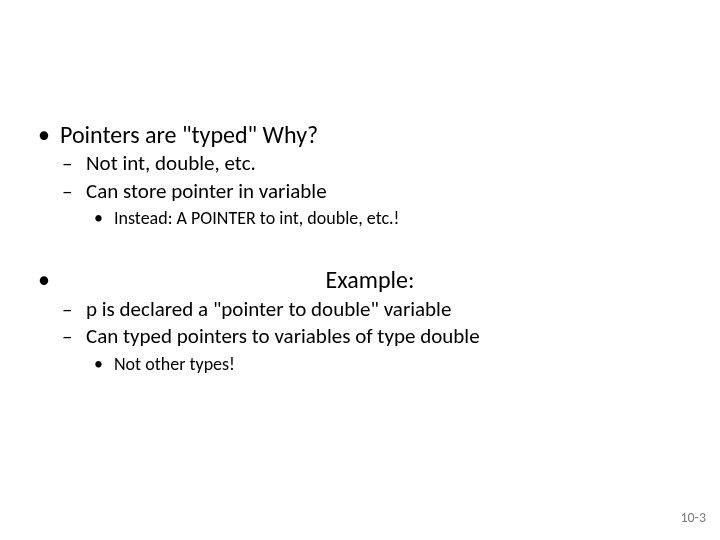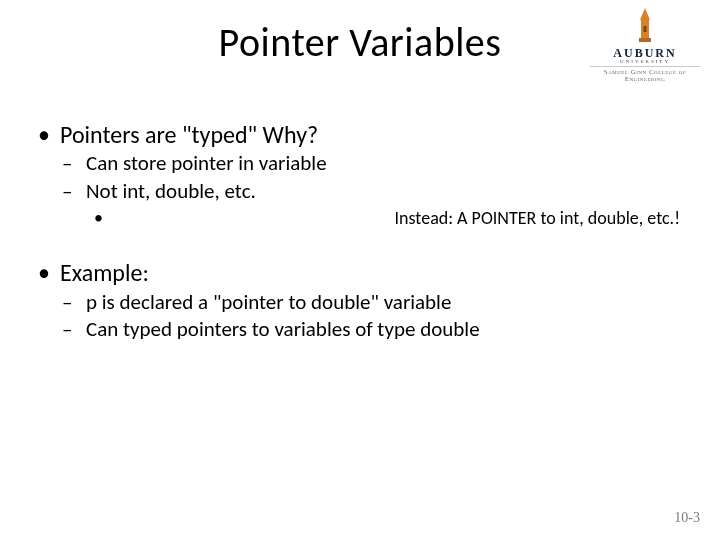--- a/index.html
+++ b/index.html
@@ -75,63 +75,49 @@
   }
   ul { margin: 0; padding: 0; list-style: none; }
   li { position: relative; }
   .lvl1 { font-size: 24px; padding-left: 22px; margin-top: 10px; }
   .lvl1::before { content: "•"; position: absolute; left: 0; top: 0; }
   .lvl2 { font-size: 21px; padding-left: 24px; margin-left: 24px; margin-top: 2px; }
   .lvl2::before { content: "–"; position: absolute; left: 0; top: 0; }
   .lvl3 { font-size: 18px; padding-left: 20px; margin-left: 56px; margin-top: 4px; }
   .lvl3::before { content: "•"; position: absolute; left: 0; top: 0; }
   .underline { }
-  .gap { margin-top: 28px; }
-  .gap2 { margin-bottom: 4px; text-align: right; }
+  .gap { margin-top: 35px; text-align: center; }
+  .gap2 { margin-bottom: 4px; }
   .slidenum {
     position: absolute;
-    right: 20px;
+    right: 14px;
     bottom: 14px;
     font-size: 14px;
     color: #7a7a7a;
-    font-family: Liberation Serif, serif;
   }
 </style>
 </head>
 <body>
 
 <div class="slide">
 
-  <div class="title">Pointer Variables</div>
 
-  <div class="logo">
-    <span class="tower">
-      <svg width="22" height="34" viewBox="0 0 22 34">
-        <rect x="7" y="12" width="8" height="20" fill="#d9822b"></rect>
-        <polygon points="11,0 6,12 16,12" fill="#d9822b"></polygon>
-        <rect x="5" y="30" width="12" height="4" fill="#b56820"></rect>
-        <rect x="9.5" y="18" width="3" height="6" fill="#7a4616"></rect>
-      </svg>
-    </span>
-    <div class="au">AUBURN</div>
-    <div class="univ">UNIVERSITY</div>
-    <div class="coe">Samuel Ginn College of Engineering</div>
-  </div>
 
   <div class="body">
     <ul>
       <li class="lvl1">
         <span>Pointers are "typed"   </span><span class="underline">Why?</span>
       </li>
+      <li class="lvl2">Not int, double, etc.</li>
       <li class="lvl2">Can store pointer in variable</li>
-      <li class="lvl2">Not int, double, etc.</li>
       <li class="lvl3 gap2">Instead: A POINTER to int, double, etc.!</li>
 
       <li class="lvl1 gap">
         <span>Example:</span><br>
       </li>
       <li class="lvl2">p is declared a "pointer to double" variable</li>
       <li class="lvl2">Can typed pointers to variables of type double</li>
+      <li class="lvl3 gap2">Not other types!</li>
     </ul>
   </div>
 
   <div class="slidenum">10-3</div>
 </div>
 
 </body></html>

